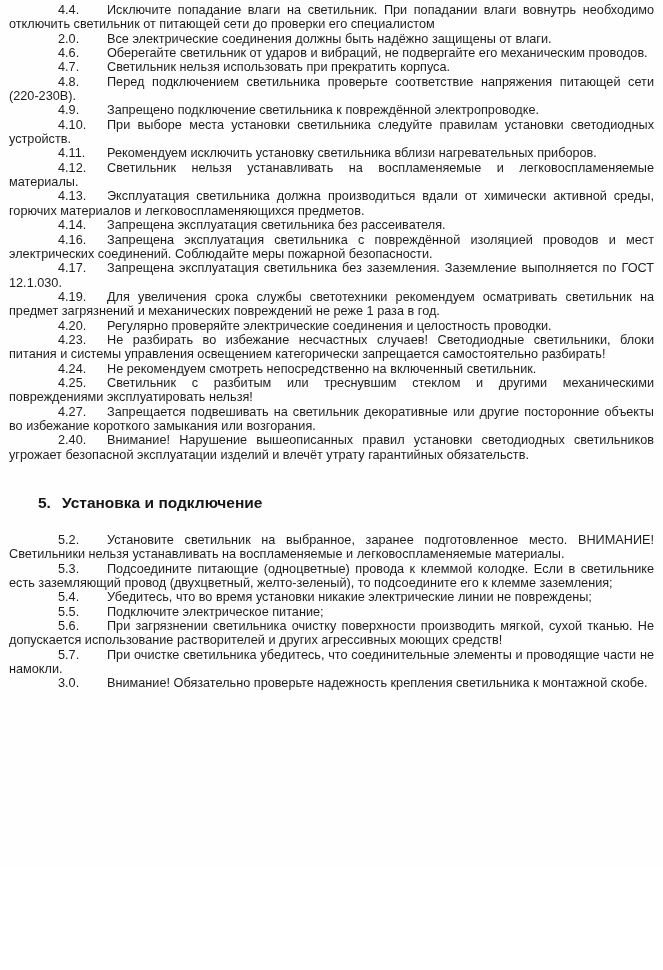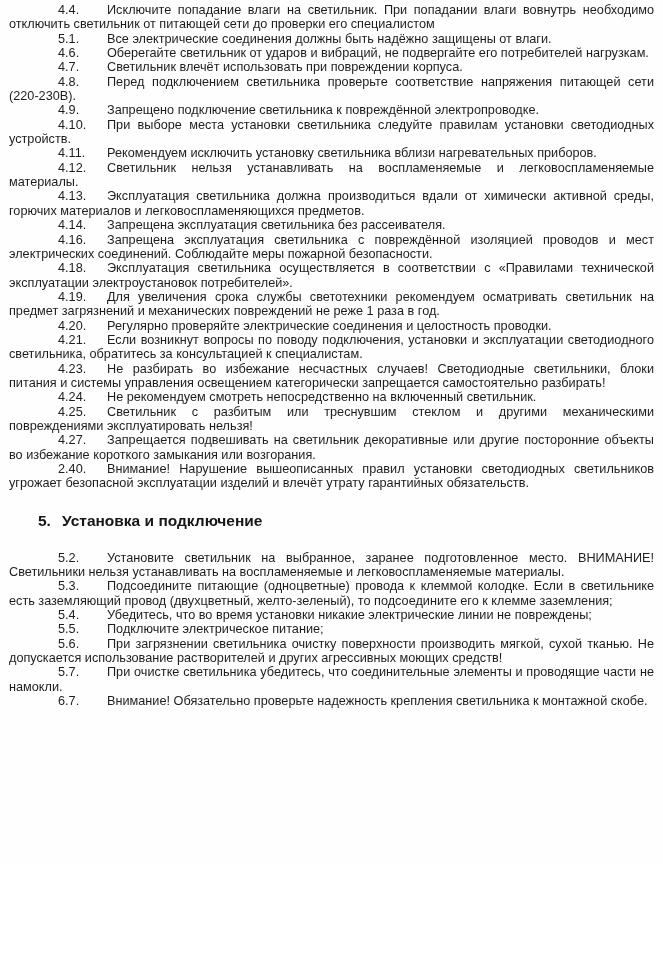--- a/index.html
+++ b/index.html
@@ -26,69 +26,68 @@
   .rules p.item {
     margin: 0;
     text-indent: 49px; 
   }
   .rules p.item .num {
     display: inline-block;
     width: 49px;       
     text-indent: 0;
   }
   h2.section-heading {
-    margin: 21px 0 21px 0;
+    margin: 32px 0 21px 0;
     padding-left: 29px;
     font-size: 15.5px;
     line-height: 18px;
     font-weight: bold;
     color: #161616;
     text-align: left;
   }
   h2.section-heading .hnum {
     display: inline-block;
     width: 24px;
   }
 </style>
 </head>
 <body>
 
 <div class="page">
 
   <div class="rules" id="sec4">
       <p class="item"><span class="num">4.4.</span><span>Исключите попадание влаги на светильник. При попадании влаги вовнутрь необходимо отключить светильник от питающей сети до проверки его специалистом</span></p>
-      <p class="item"><span class="num">5.1.</span><span>Все электрические соединения должны быть надёжно защищены от влаги.</span></p>
-      <p class="item"><span class="num">4.6.</span><span>Оберегайте светильник от ударов и вибраций, не подвергайте его потребителей нагрузкам.</span></p>
-      <p class="item"><span class="num">4.7.</span><span>Светильник влечёт использовать при повреждении корпуса.</span></p>
+      <p class="item"><span class="num">2.0.</span><span>Все электрические соединения должны быть надёжно защищены от влаги.</span></p>
+      <p class="item"><span class="num">4.6.</span><span>Оберегайте светильник от ударов и вибраций, не подвергайте его механическим проводов.</span></p>
+      <p class="item"><span class="num">4.7.</span><span>Светильник нельзя использовать при прекратить корпуса.</span></p>
       <p class="item"><span class="num">4.8.</span><span>Перед подключением светильника проверьте соответствие напряжения питающей сети (220-230В).</span></p>
       <p class="item"><span class="num">4.9.</span><span>Запрещено подключение светильника к повреждённой электропроводке.</span></p>
       <p class="item"><span class="num">4.10.</span><span>При выборе места установки светильника следуйте правилам установки светодиодных устройств.</span></p>
       <p class="item"><span class="num">4.11.</span><span>Рекомендуем исключить установку светильника вблизи нагревательных приборов.</span></p>
       <p class="item"><span class="num">4.12.</span><span>Светильник нельзя устанавливать на воспламеняемые и легковоспламеняемые материалы.</span></p>
       <p class="item"><span class="num">4.13.</span><span>Эксплуатация светильника должна производиться вдали от химически активной среды, горючих материалов и легковоспламеняющихся предметов.</span></p>
       <p class="item"><span class="num">4.14.</span><span>Запрещена эксплуатация светильника без рассеивателя.</span></p>
       <p class="item"><span class="num">4.16.</span><span>Запрещена эксплуатация светильника с повреждённой изоляцией проводов и мест электрических соединений. Соблюдайте меры пожарной безопасности.</span></p>
-      <p class="item"><span class="num">4.18.</span><span>Эксплуатация светильника осуществляется в соответствии с «Правилами технической эксплуатации электроустановок потребителей».</span></p>
+      <p class="item"><span class="num">4.17.</span><span>Запрещена эксплуатация светильника без заземления. Заземление выполняется по ГОСТ 12.1.030.</span></p>
       <p class="item"><span class="num">4.19.</span><span>Для увеличения срока службы светотехники рекомендуем осматривать светильник на предмет загрязнений и механических повреждений не реже 1 раза в год.</span></p>
       <p class="item"><span class="num">4.20.</span><span>Регулярно проверяйте электрические соединения и целостность проводки.</span></p>
-      <p class="item"><span class="num">4.21.</span><span>Если возникнут вопросы по поводу подключения, установки и эксплуатации светодиодного светильника, обратитесь за консультацией к специалистам.</span></p>
       <p class="item"><span class="num">4.23.</span><span>Не разбирать во избежание несчастных случаев! Светодиодные светильники, блоки питания и системы управления освещением категорически запрещается самостоятельно разбирать!</span></p>
       <p class="item"><span class="num">4.24.</span><span>Не рекомендуем смотреть непосредственно на включенный светильник.</span></p>
       <p class="item"><span class="num">4.25.</span><span>Светильник с разбитым или треснувшим стеклом и другими механическими повреждениями эксплуатировать нельзя!</span></p>
       <p class="item"><span class="num">4.27.</span><span>Запрещается подвешивать на светильник декоративные или другие посторонние объекты во избежание короткого замыкания или возгорания.</span></p>
       <p class="item"><span class="num">2.40.</span><span>Внимание! Нарушение вышеописанных правил установки светодиодных светильников угрожает безопасной эксплуатации изделий и влечёт утрату гарантийных обязательств.</span></p>
     </div>
 
   <h2 class="section-heading">
     <span class="hnum">5.</span><span>Установка и подключение</span>
   </h2>
 
   <div class="rules" id="sec5">
       <p class="item"><span class="num">5.2.</span><span>Установите светильник на выбранное, заранее подготовленное место. ВНИМАНИЕ! Светильники нельзя устанавливать на воспламеняемые и легковоспламеняемые материалы.</span></p>
       <p class="item"><span class="num">5.3.</span><span>Подсоедините питающие (одноцветные) провода к клеммой колодке. Если в светильнике есть заземляющий провод (двухцветный, желто-зеленый), то подсоедините его к клемме заземления;</span></p>
       <p class="item"><span class="num">5.4.</span><span>Убедитесь, что во время установки никакие электрические линии не повреждены;</span></p>
       <p class="item"><span class="num">5.5.</span><span>Подключите электрическое питание;</span></p>
       <p class="item"><span class="num">5.6.</span><span>При загрязнении светильника очистку поверхности производить мягкой, сухой тканью. Не допускается использование растворителей и других агрессивных моющих средств!</span></p>
       <p class="item"><span class="num">5.7.</span><span>При очистке светильника убедитесь, что соединительные элементы и проводящие части не намокли.</span></p>
-      <p class="item"><span class="num">6.7.</span><span>Внимание! Обязательно проверьте надежность крепления светильника к монтажной скобе.</span></p>
+      <p class="item"><span class="num">3.0.</span><span>Внимание! Обязательно проверьте надежность крепления светильника к монтажной скобе.</span></p>
     </div>
 
 </div>
 
 </body></html>

